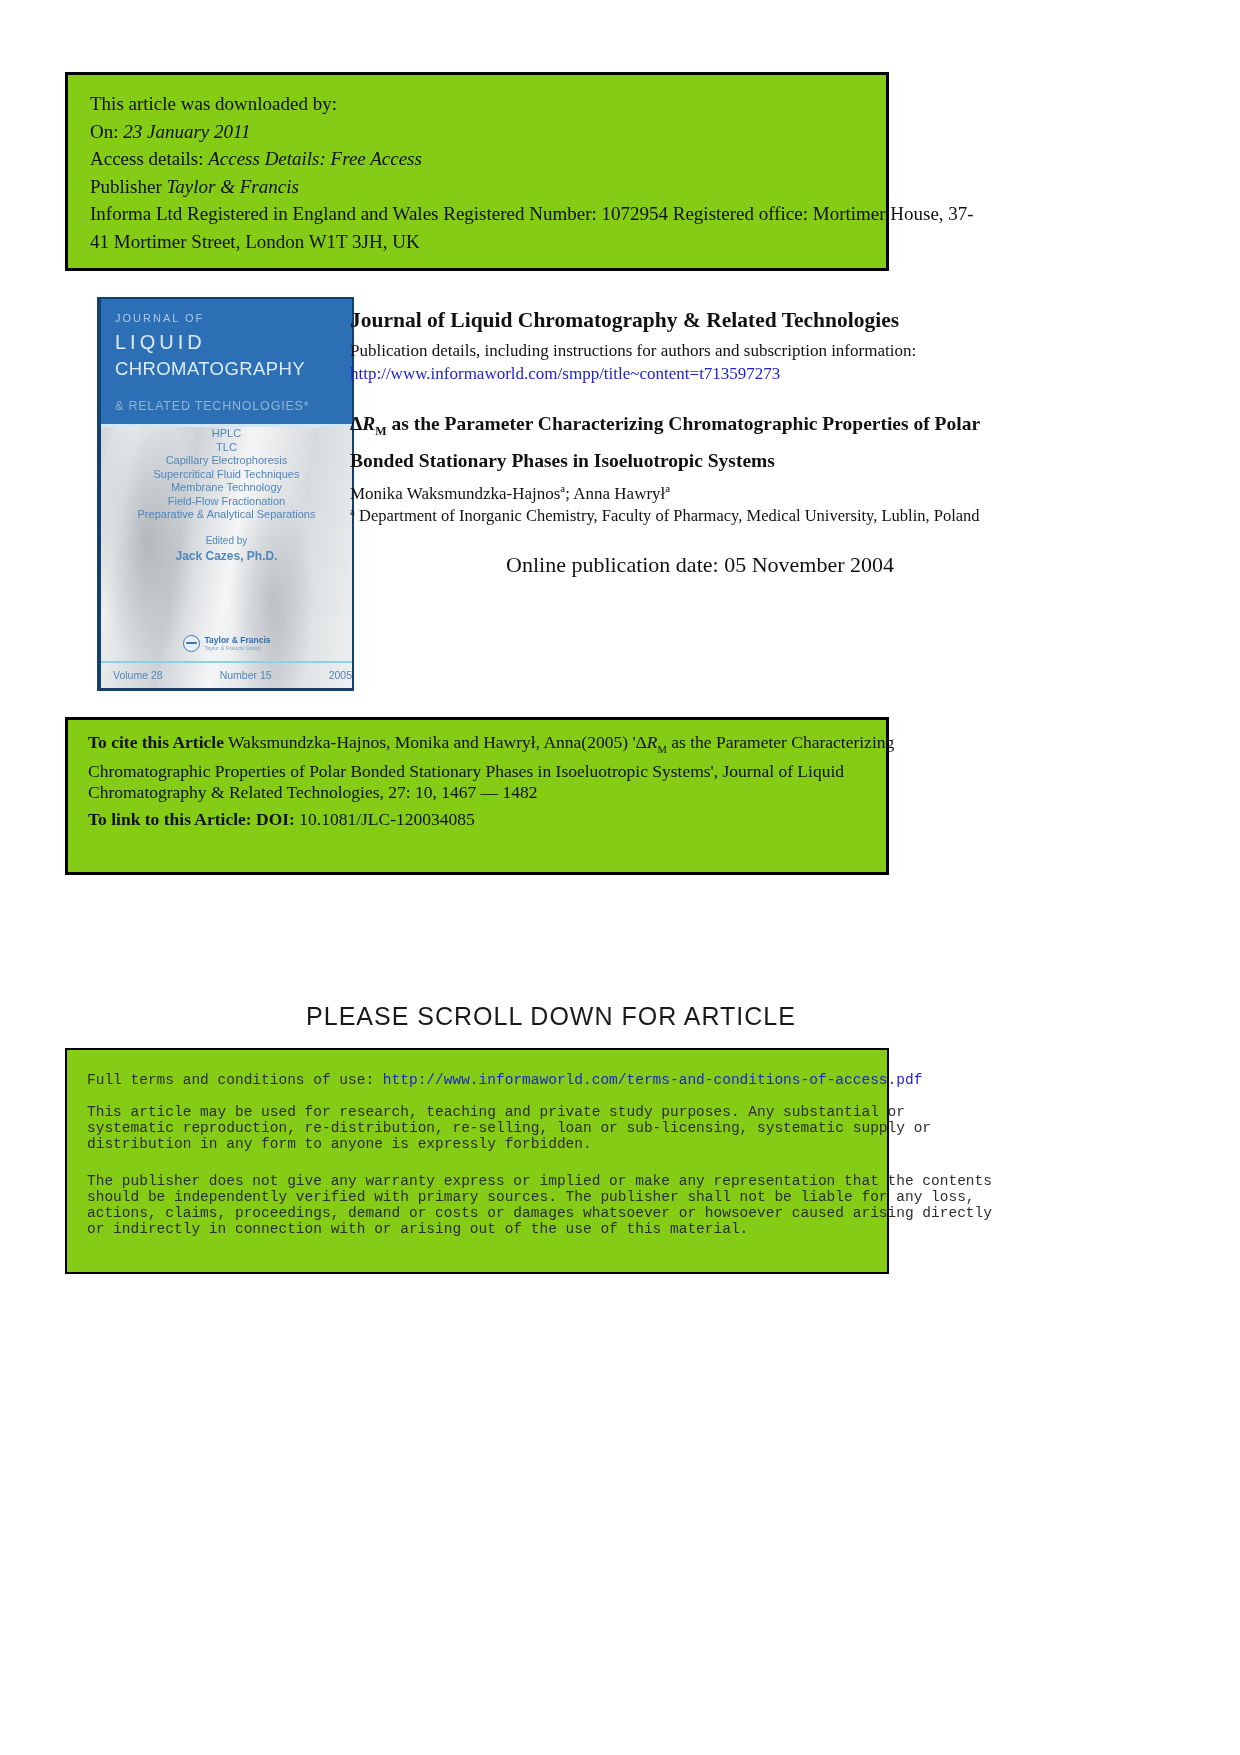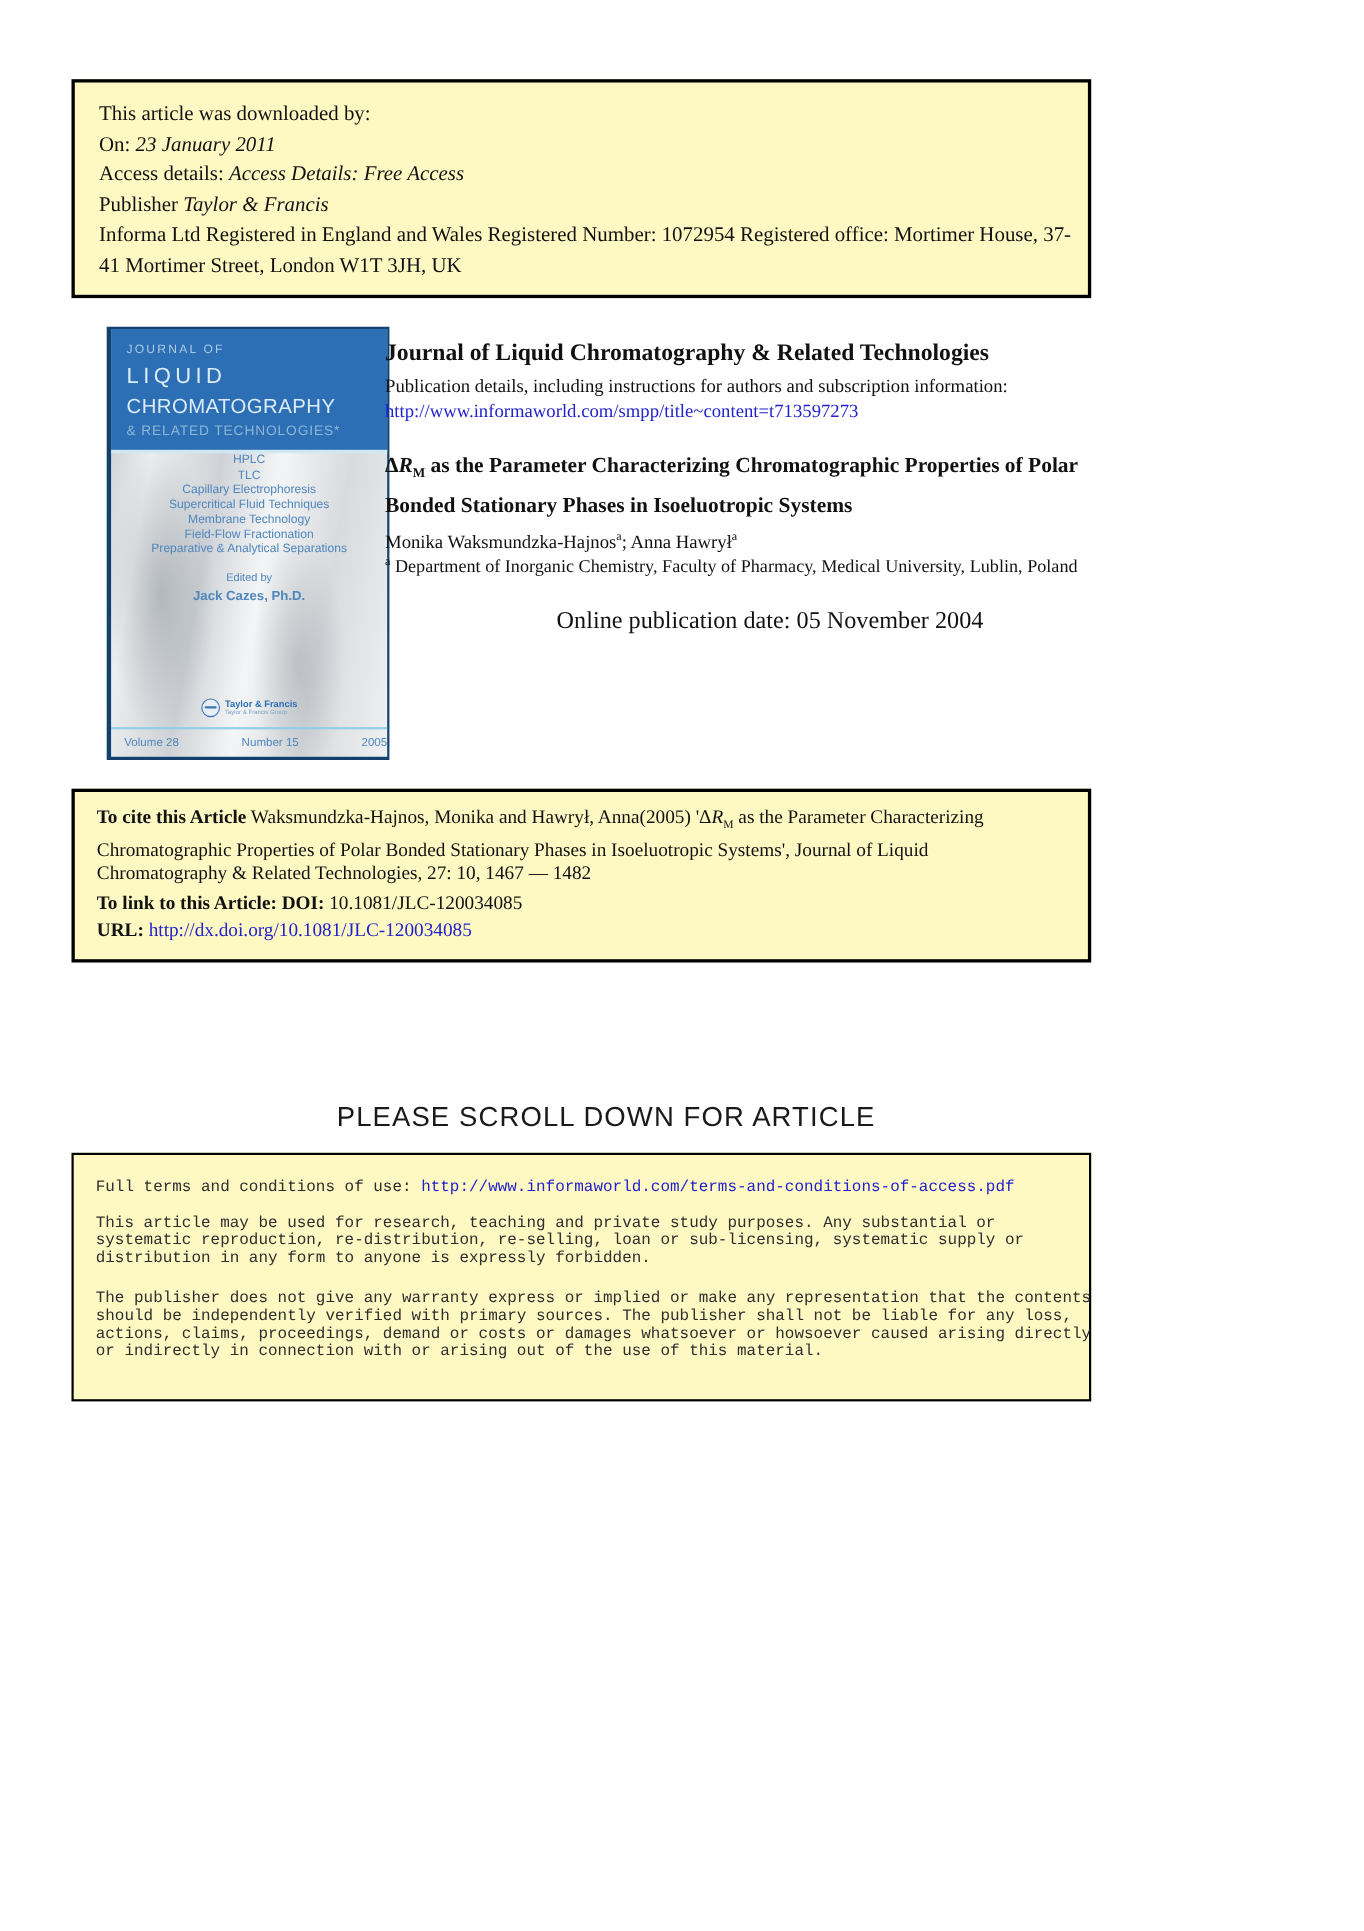--- a/index.html
+++ b/index.html
@@ -1,21 +1,21 @@
 <!DOCTYPE html>
 <html style="--link: #2222cc; --cover-bg: #2d6fb4; --cover-blue: #4f86bd;"><head>
 <meta charset="utf-8">
 <style>
   html,body{margin:0;padding:0;}
   body{
     width:1240px;height:1755px;background:#ffffff;position:relative;
     font-family:"Liberation Serif",serif;color:#111;
     -webkit-font-smoothing:antialiased;
   }
-  .outline-box{position:absolute;left:65px;width:927px;border:3px solid #000;box-sizing:border-box;background:#fef9c3;}
+  .outline-box{position:absolute;left:65px;width:824px;border:3px solid #000;box-sizing:border-box;background:#84cc16;}
   .it{font-style:italic;}
   .b{font-weight:bold;}
   .nowrap{white-space:nowrap;}
   .link{color:var(--link,#2222cc);text-decoration:none;cursor:pointer;}
 
   
   #download-box{top:72px;height:199px;padding:15px 22px 0 22px;font-size:19px;line-height:27.5px;}
 
   
   #cover{
@@ -23,21 +23,21 @@
     border:2px solid #14406e;border-left-width:4px;border-bottom-width:3px;
     display:flex;flex-direction:column;font-family:"Liberation Sans",sans-serif;
     background:
       radial-gradient(ellipse 70px 190px at 18% 62%, rgba(110,118,126,.38), transparent 70%),
       radial-gradient(ellipse 60px 170px at 68% 78%, rgba(110,118,126,.30), transparent 70%),
       linear-gradient(100deg,#c2c7cc 0%,#eceeef 18%,#cfd3d7 38%,#f4f5f6 55%,#d8dbde 75%,#eef0f1 100%);
   }
   #cover-header{background:var(--cover-bg,#2d6fb4);padding:13px 10px 11px 14px;}
   .mast0{font-size:11px;letter-spacing:2px;color:#a9c9e5;margin-bottom:7px;}
   .mast1{font-size:20px;letter-spacing:4px;color:#dcebf7;margin-bottom:4px;}
-  .mast2{font-size:18.5px;letter-spacing:0.4px;color:#dcebf7;margin-bottom:4px;}
+  .mast2{font-size:18.5px;letter-spacing:0.4px;color:#dcebf7;margin-bottom:19px;}
   .mast3{font-size:12.5px;letter-spacing:0.8px;color:#8db6d8;}
   #cover-divider{height:3px;background:#cfe8f4;}
   #cover-body{flex:1;display:flex;flex-direction:column;text-align:center;padding-top:0;color:var(--cover-blue,#4f86bd);}
   .topic{font-size:11px;line-height:13.5px;}
   #edited-by{margin-top:13px;font-size:10px;}
   #editor{margin-top:3px;font-size:12px;font-weight:bold;}
   #logo-row{margin-top:auto;margin-bottom:9px;display:flex;align-items:center;justify-content:center;gap:5px;}
   #globe-icon{width:15px;height:15px;border-radius:50%;border:1.5px solid #3a77b2;position:relative;flex:0 0 auto;background:#e8eef3;}
   #globe-icon::after{content:"";position:absolute;left:2px;right:2px;top:6px;height:2px;background:#3a77b2;border-radius:1px;}
   #logo-text{text-align:left;line-height:1;}
@@ -137,21 +137,20 @@
   <div id="affiliation-line"><span class="supA">a</span><span> Department of Inorganic Chemistry, Faculty of Pharmacy, Medical University, Lublin, Poland</span></div>
 
   <div id="online-date">Online publication date: 05 November 2004</div>
 </div>
 
 <div class="outline-box" id="cite-box">
   <div class="nowrap"><span class="b">To cite this Article</span><span> Waksmundzka-Hajnos, Monika and Hawrył, Anna(2005) 'Δ</span><span class="it">R</span><span class="subM">M</span><span> as the Parameter Characterizing</span></div>
   <div class="nowrap">Chromatographic Properties of Polar Bonded Stationary Phases in Isoeluotropic Systems', Journal of Liquid</div>
   <div>Chromatography &amp; Related Technologies, 27: 10, 1467 — 1482</div>
   <div id="doi-line"><span class="b">To link to this Article: DOI: </span><span>10.1081/JLC-120034085</span></div>
-  <div id="url-line"><span class="b">URL: </span><span class="link">http://dx.doi.org/10.1081/JLC-120034085</span></div>
 </div>
 
 <div id="scroll-notice">PLEASE SCROLL DOWN FOR ARTICLE</div>
 
 <div class="outline-box" id="terms-box">
   <div class="terms-line"><span>Full terms and conditions of use: </span><span class="link">http://www.informaworld.com/terms-and-conditions-of-access.pdf</span></div>
   <div id="terms-para-1">
     <div class="terms-line">This article may be used for research, teaching and private study purposes. Any substantial or</div>
     <div class="terms-line">systematic reproduction, re-distribution, re-selling, loan or sub-licensing, systematic supply or</div>
     <div class="terms-line">distribution in any form to anyone is expressly forbidden.</div>

